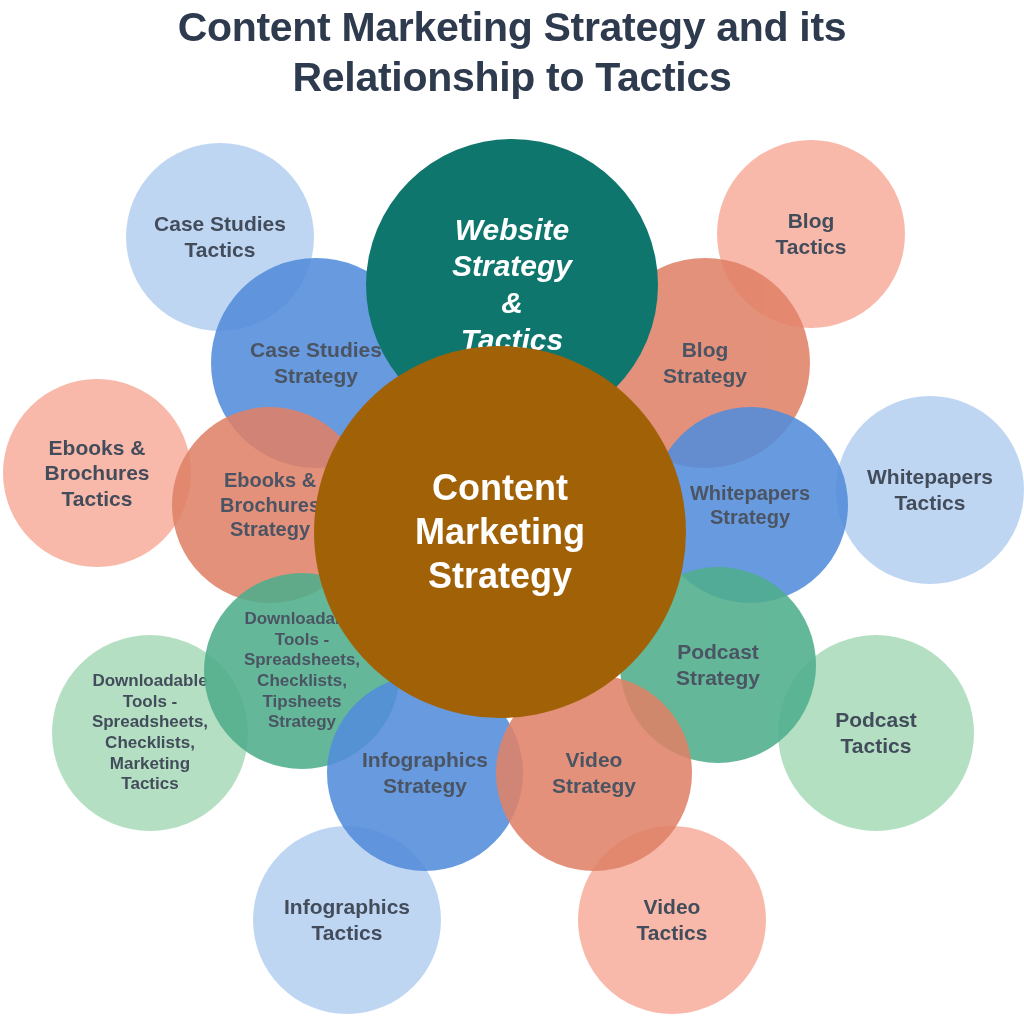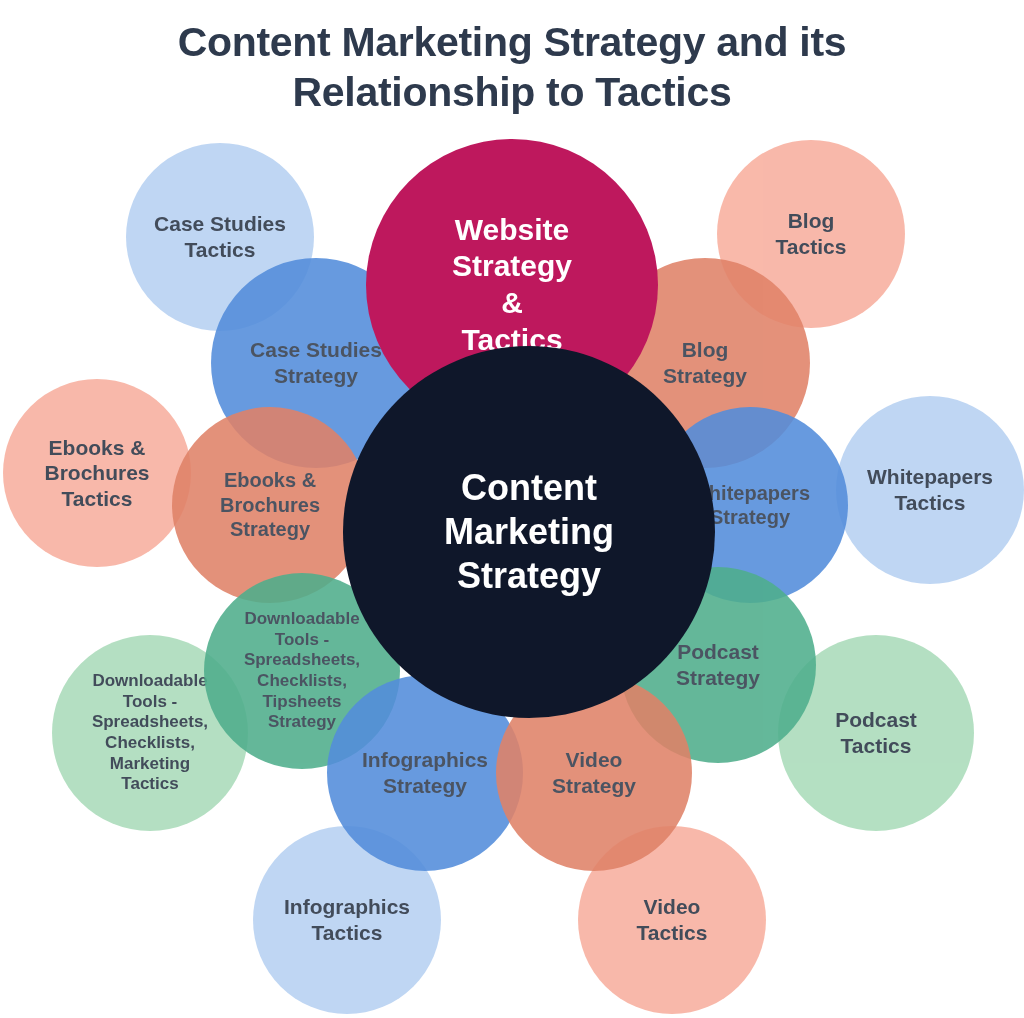--- a/index.html
+++ b/index.html
@@ -19,21 +19,21 @@
     position: absolute;
     left: 0;
     top: 0;
     width: 1024px;
     text-align: center;
     font-size: 41px;
     font-weight: bold;
     line-height: 1.22;
     color: #2e3a4d;
     letter-spacing: -0.3px;
-    padding-top: 17px;
+    padding-top: 2px;
     white-space: pre-line;
   }
 
   #venn-stage {
     position: absolute;
     left: 0;
     top: 0;
     width: 1024px;
     height: 1018px;
     border-radius: 23px;
@@ -120,20 +120,20 @@
 Spreadsheets,
 Checklists,
 Tipsheets
 Strategy</span></div>
     <div class="bubble layer-strategy" style="left: 620px; top: 567px; width: 196px; height: 196px; background: rgb(79, 174, 140); opacity: 0.88;"><span class="lbl" style="font-size: 21px;">Podcast
 Strategy</span></div>
     <div class="bubble layer-strategy" style="left: 327px; top: 675px; width: 196px; height: 196px; background: rgb(83, 141, 219); opacity: 0.88;"><span class="lbl" style="font-size: 21px;">Infographics
 Strategy</span></div>
     <div class="bubble layer-strategy" style="left: 496px; top: 675px; width: 196px; height: 196px; background: rgb(224, 130, 104); opacity: 0.88;"><span class="lbl" style="font-size: 21px;">Video
 Strategy</span></div>
-    <div class="bubble layer-website" style="left: 366px; top: 139px; width: 292px; height: 292px; background: #be185d; opacity: 1;"><span class="lbl website-label" style="font-size: 30px;">Website
+    <div class="bubble layer-website" style="left: 366px; top: 139px; width: 292px; height: 292px; background: #0f766e; opacity: 1; font-style: italic;"><span class="lbl website-label" style="font-size: 30px;">Website
 Strategy
 &amp;
 Tactics</span></div>
-    <div class="bubble layer-core" style="left: 343px; top: 346px; width: 372px; height: 372px; background: #0f172a; opacity: 1;"><span class="lbl core-label" style="font-size: 36px;">Content
+    <div class="bubble layer-core" style="left: 314px; top: 346px; width: 372px; height: 372px; background: #a16207; opacity: 1;"><span class="lbl core-label" style="font-size: 36px;">Content
 Marketing
 Strategy</span></div>
   </div>
 
 </body></html>

